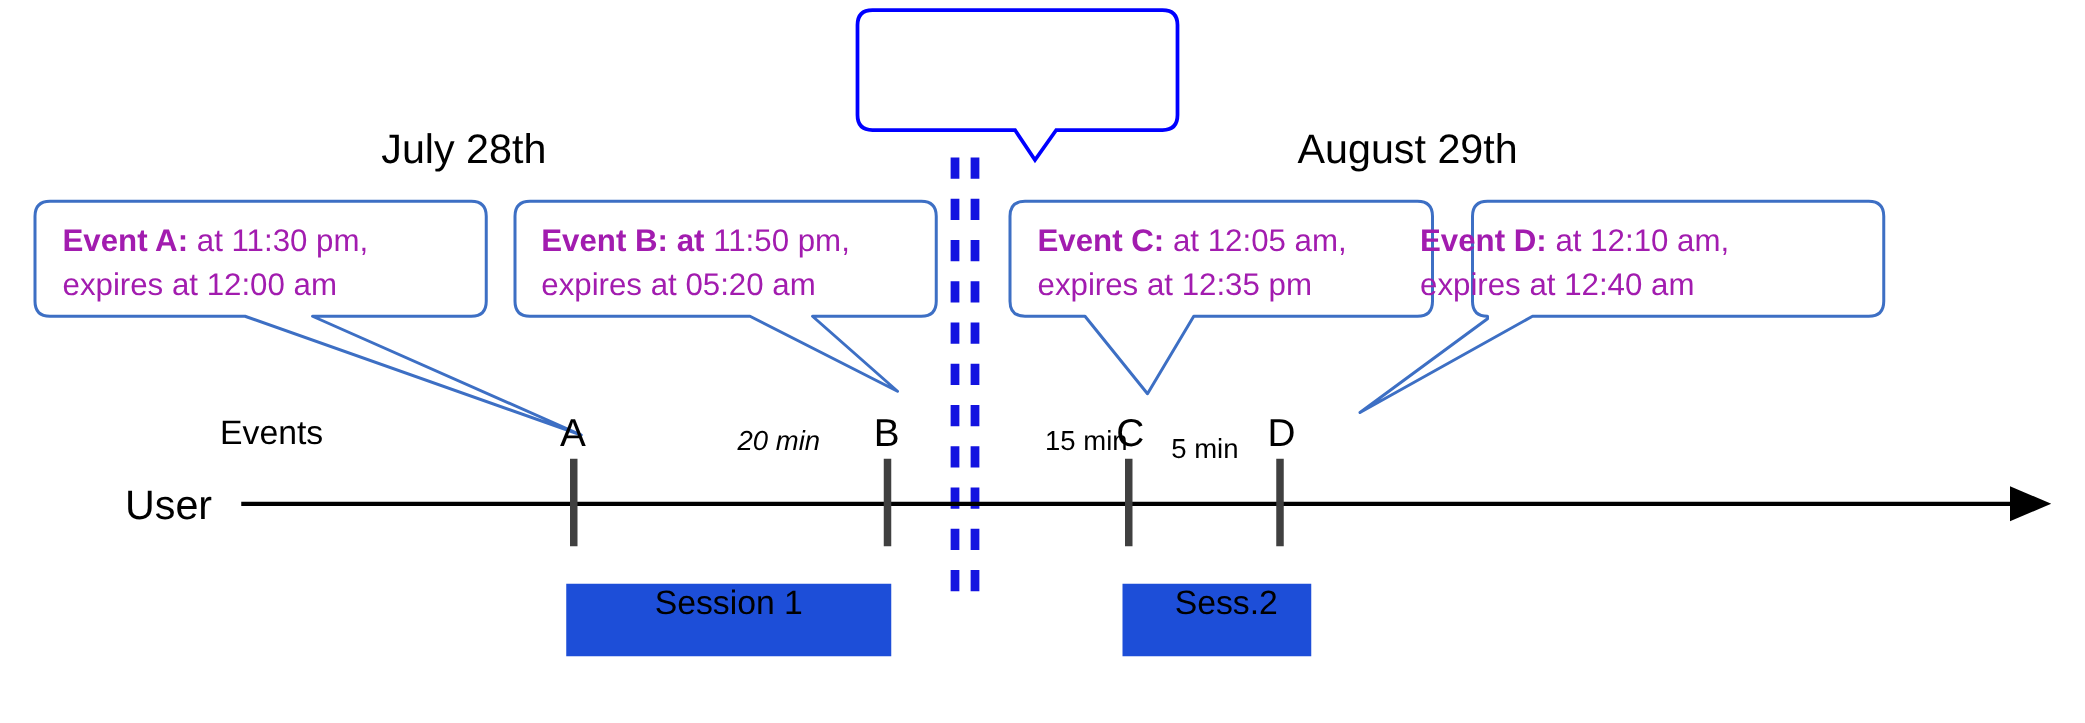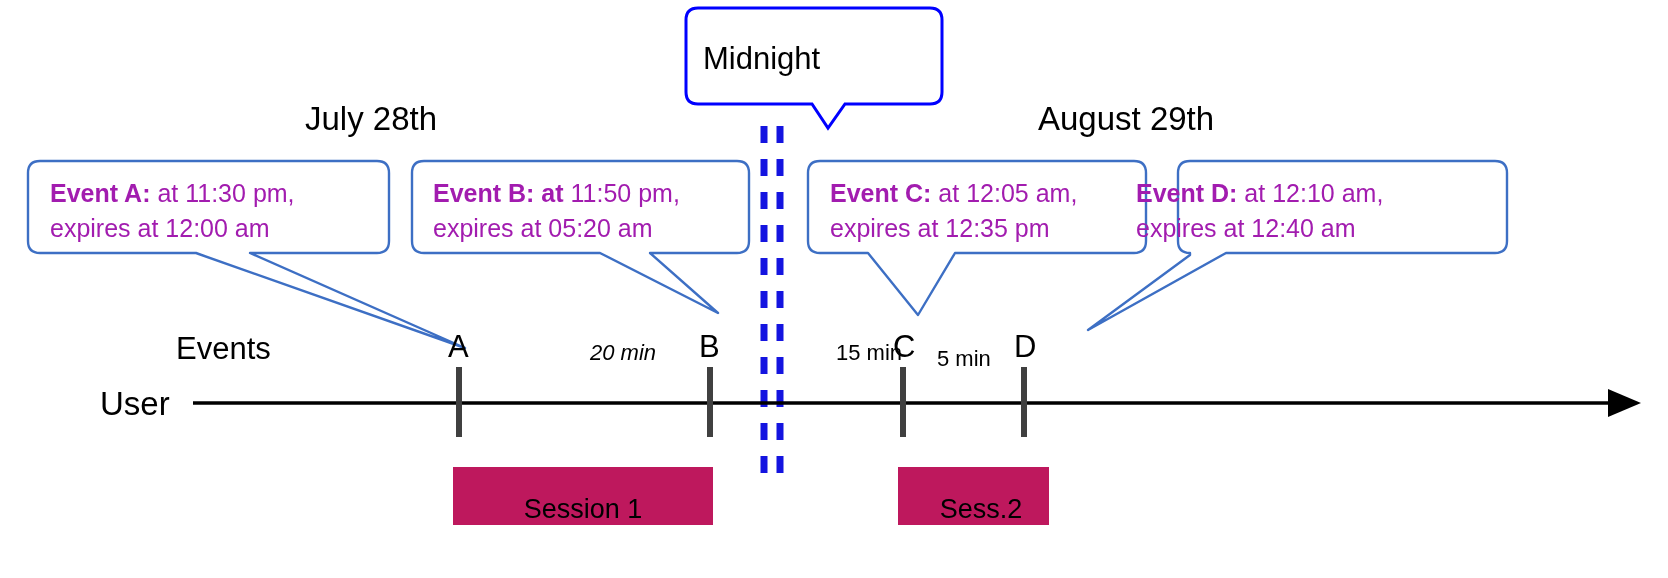--- a/index.html
+++ b/index.html
@@ -41,33 +41,33 @@
   .date-label {
     font-size: 33px;
   }
   .midnight-label {
     font-size: 31px;
   }
   .axis-label-user {
     font-size: 33px;
   }
   .axis-label-events {
-    font-size: 31px;
+    font-size: 27px;
   }
   .event-letter {
     font-size: 31px;
   }
   .gap-label {
     font-size: 22px;
   }
   .session-box {
     position: absolute;
-    background: #be185d;
+    background: #1d4ed8;
     display: flex;
-    align-items: flex-end;
+    align-items: flex-start;
     justify-content: center;
     color: #000000;
     font-size: 27px;
   }
 </style>
 </head>
 <body>
 
 <div id="stage">
 
@@ -112,21 +112,20 @@
     </g>
 
     <g>
       <line x1="459" y1="367" x2="459" y2="437" stroke="#404040" stroke-width="6"></line>
       <line x1="710" y1="367" x2="710" y2="437" stroke="#404040" stroke-width="6"></line>
       <line x1="903" y1="367" x2="903" y2="437" stroke="#404040" stroke-width="6"></line>
       <line x1="1024" y1="367" x2="1024" y2="437" stroke="#404040" stroke-width="6"></line>
     </g>
   </svg>
 
-  <div class="txt midnight-label" style="left:703px; top:41px;">Midnight</div>
 
   <div class="txt date-label" style="left:305px; top:100px;">July 28th</div>
 
   <div class="txt date-label" style="left:1038px; top:100px;">August 29th</div>
 
   <div class="callout-text" style="left:50px; top:176px;">
     <div><b>Event A:</b><span> at 11:30 pm,</span></div>
     <div>expires at 12:00 am</div>
   </div>
 

